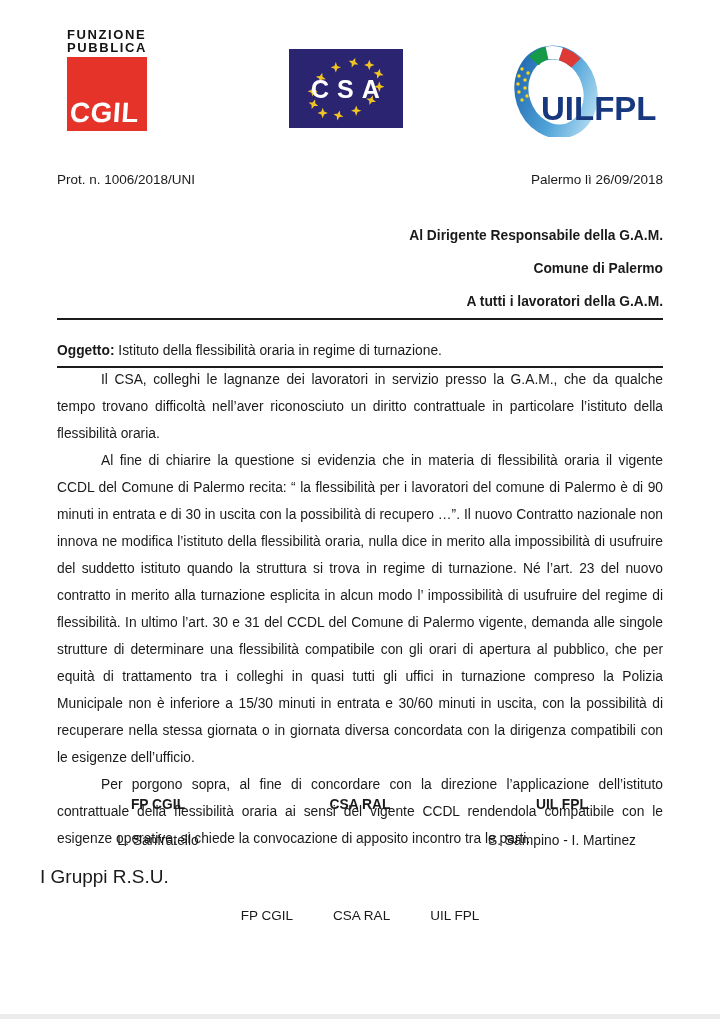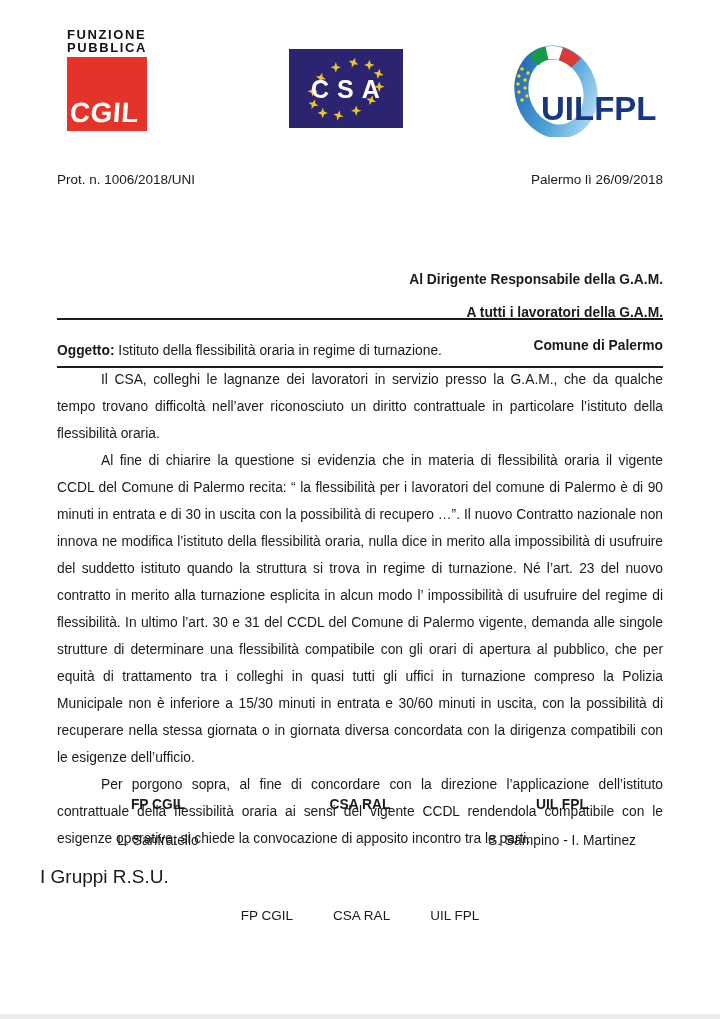--- a/index.html
+++ b/index.html
@@ -24,21 +24,21 @@
   .logo-uilfpl { left:508px; top:42px; width:182px; height:95px; }
 
   
   .prot-row {
     top:172px; left:57px; right:57px;
     display:flex; justify-content:space-between;
     font-size:13.5px;
   }
   .recipients {
     top:226px; right:57px; text-align:right;
-    font-weight:bold; font-size:13.8px;margin-top:44px;
+    font-weight:bold; font-size:13.8px;
   }
   .recipients .recipient { margin-bottom:14px; line-height:19px; }
 
   .subject {
     top:318px; left:57px; right:57px;
     border-top:2px solid #1c1c1c; border-bottom:2px solid #1c1c1c;
     padding:23px 0 8px 0; font-size:13.8px;
   }
   .subject strong { font-weight:bold; }
 
@@ -128,22 +128,22 @@
   </svg>
 </div>
 
 <div class="abs prot-row">
   <span>Prot. n. 1006/2018/UNI</span>
   <span>Palermo lì 26/09/2018</span>
 </div>
 
 <div class="abs recipients">
   <div class="recipient">Al Dirigente Responsabile della  G.A.M.</div>
+  <div class="recipient">Comune di Palermo</div>
   <div class="recipient">A tutti i lavoratori della G.A.M.</div>
-  <div class="recipient">Comune di Palermo</div>
 </div>
 
 <div class="abs subject">
   <strong>Oggetto:</strong><span> Istituto della  flessibilità oraria in regime di turnazione.</span>
 </div>
 
 <div class="abs letter-body">
   <p>Il CSA, colleghi le lagnanze dei lavoratori in servizio presso la G.A.M., che  da qualche tempo trovano difficoltà nell’aver riconosciuto un diritto contrattuale in particolare  l’istituto della flessibilità oraria.</p>
   <p>Al fine di chiarire la questione si evidenzia che in materia di flessibilità oraria il vigente CCDL del Comune di Palermo recita: “ la flessibilità per i lavoratori del comune di Palermo è di 90 minuti in entrata e di 30 in uscita con la possibilità di recupero …”. Il nuovo Contratto nazionale non innova ne modifica l’istituto della flessibilità oraria, nulla dice in merito alla impossibilità di usufruire del suddetto istituto quando la struttura si trova in regime di turnazione. Né l’art. 23 del nuovo contratto in merito alla turnazione esplicita in alcun modo l’ impossibilità di usufruire del regime di flessibilità. In ultimo l’art. 30 e 31 del CCDL del Comune di Palermo vigente, demanda alle singole strutture di determinare una flessibilità compatibile con gli orari di apertura al pubblico, che per equità di trattamento tra i colleghi in quasi tutti gli uffici in turnazione compreso la Polizia Municipale non è inferiore a 15/30 minuti in entrata e 30/60 minuti in uscita, con la possibilità di recuperare nella stessa giornata o in giornata diversa concordata con la dirigenza compatibili con le esigenze dell’ufficio.</p>
   <p>Per porgono sopra, al fine di concordare con la direzione l’applicazione dell’istituto contrattuale della flessibilità oraria ai sensi del vigente CCDL rendendola compatibile con le esigenze operative, si chiede la convocazione di apposito incontro tra le parti.</p>

